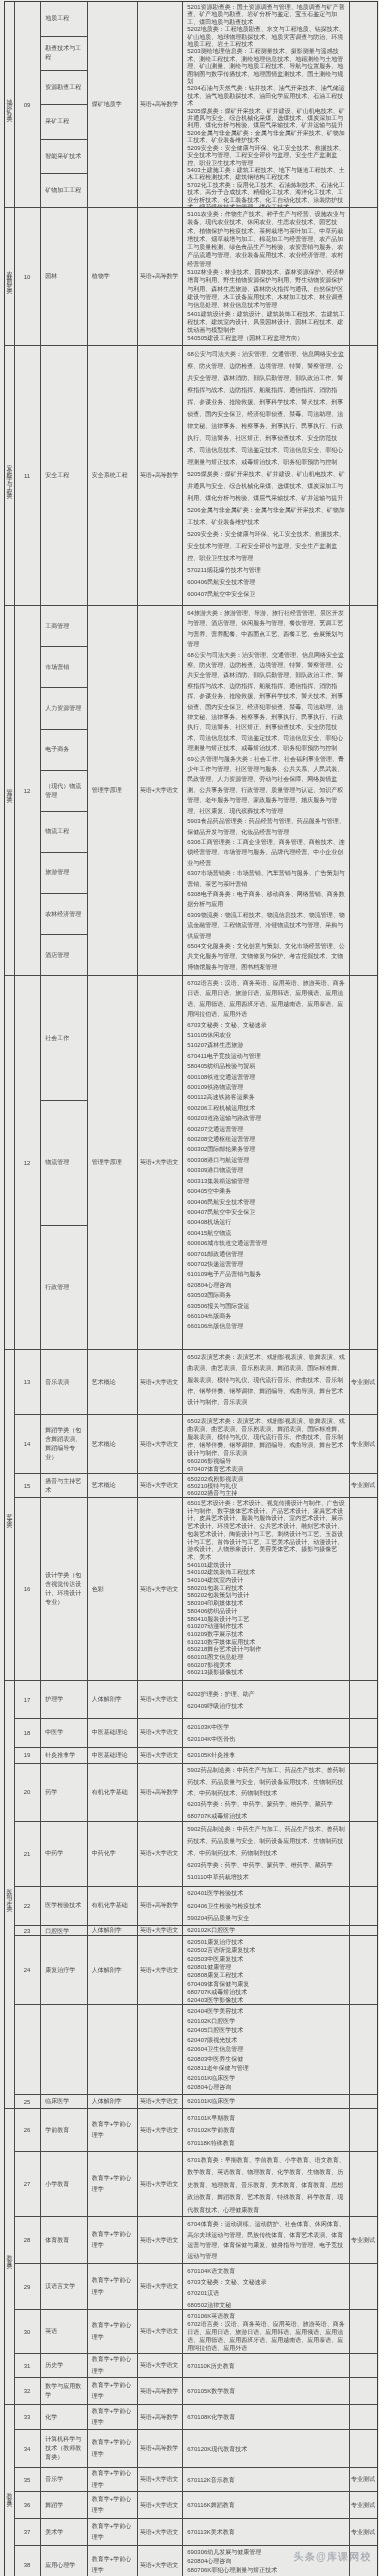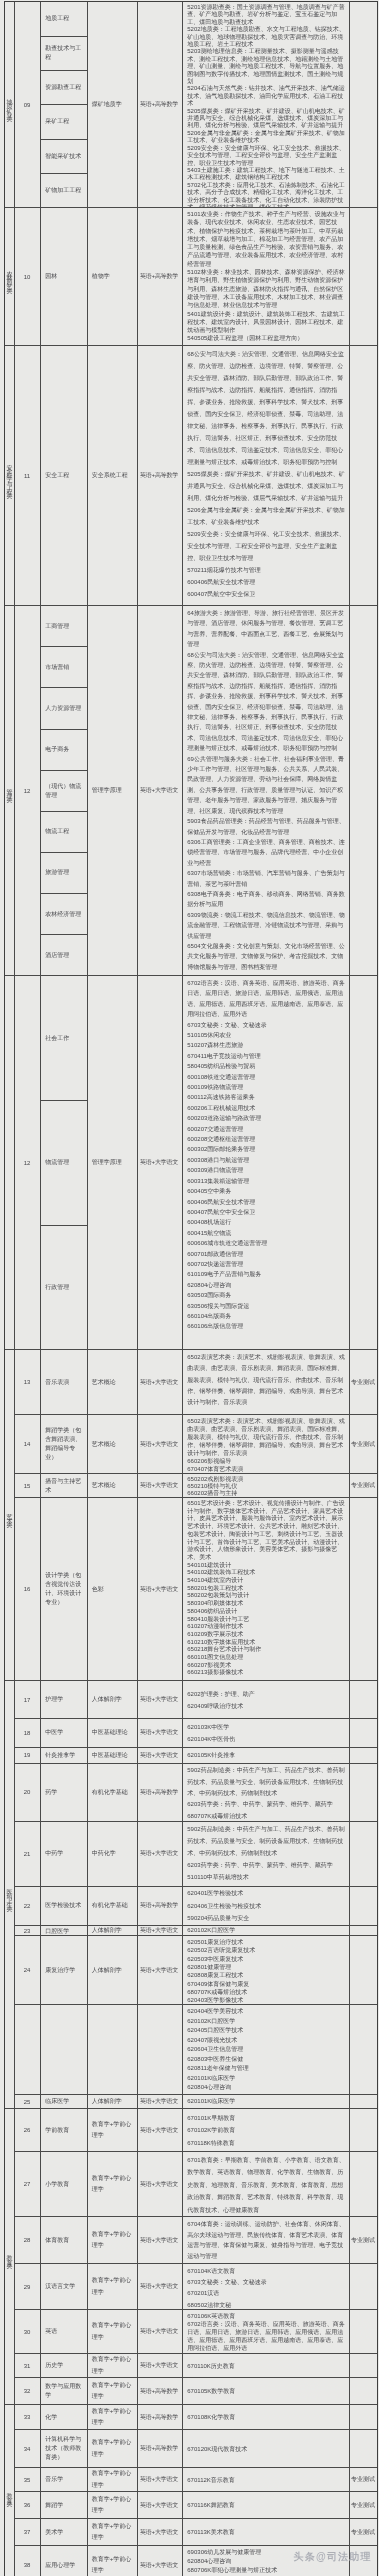--- a/index.html
+++ b/index.html
@@ -592,14 +592,14 @@
             <p class="para">690306幼儿发展与健康管理</p>
             <p class="para">620804心理咨询</p>
             <p class="para">680706K罪犯心理测量与矫正技术</p>
             <p class="para">680707K戒毒矫治技术</p>
           </div>
           <div class="cell c-remark"></div>
         </div>
       </div>
     </div>
   </div>
-<div class="watermark">头条@司法助理</div>
+<div class="watermark">头条@库课网校</div>
 
 
 </body></html>

